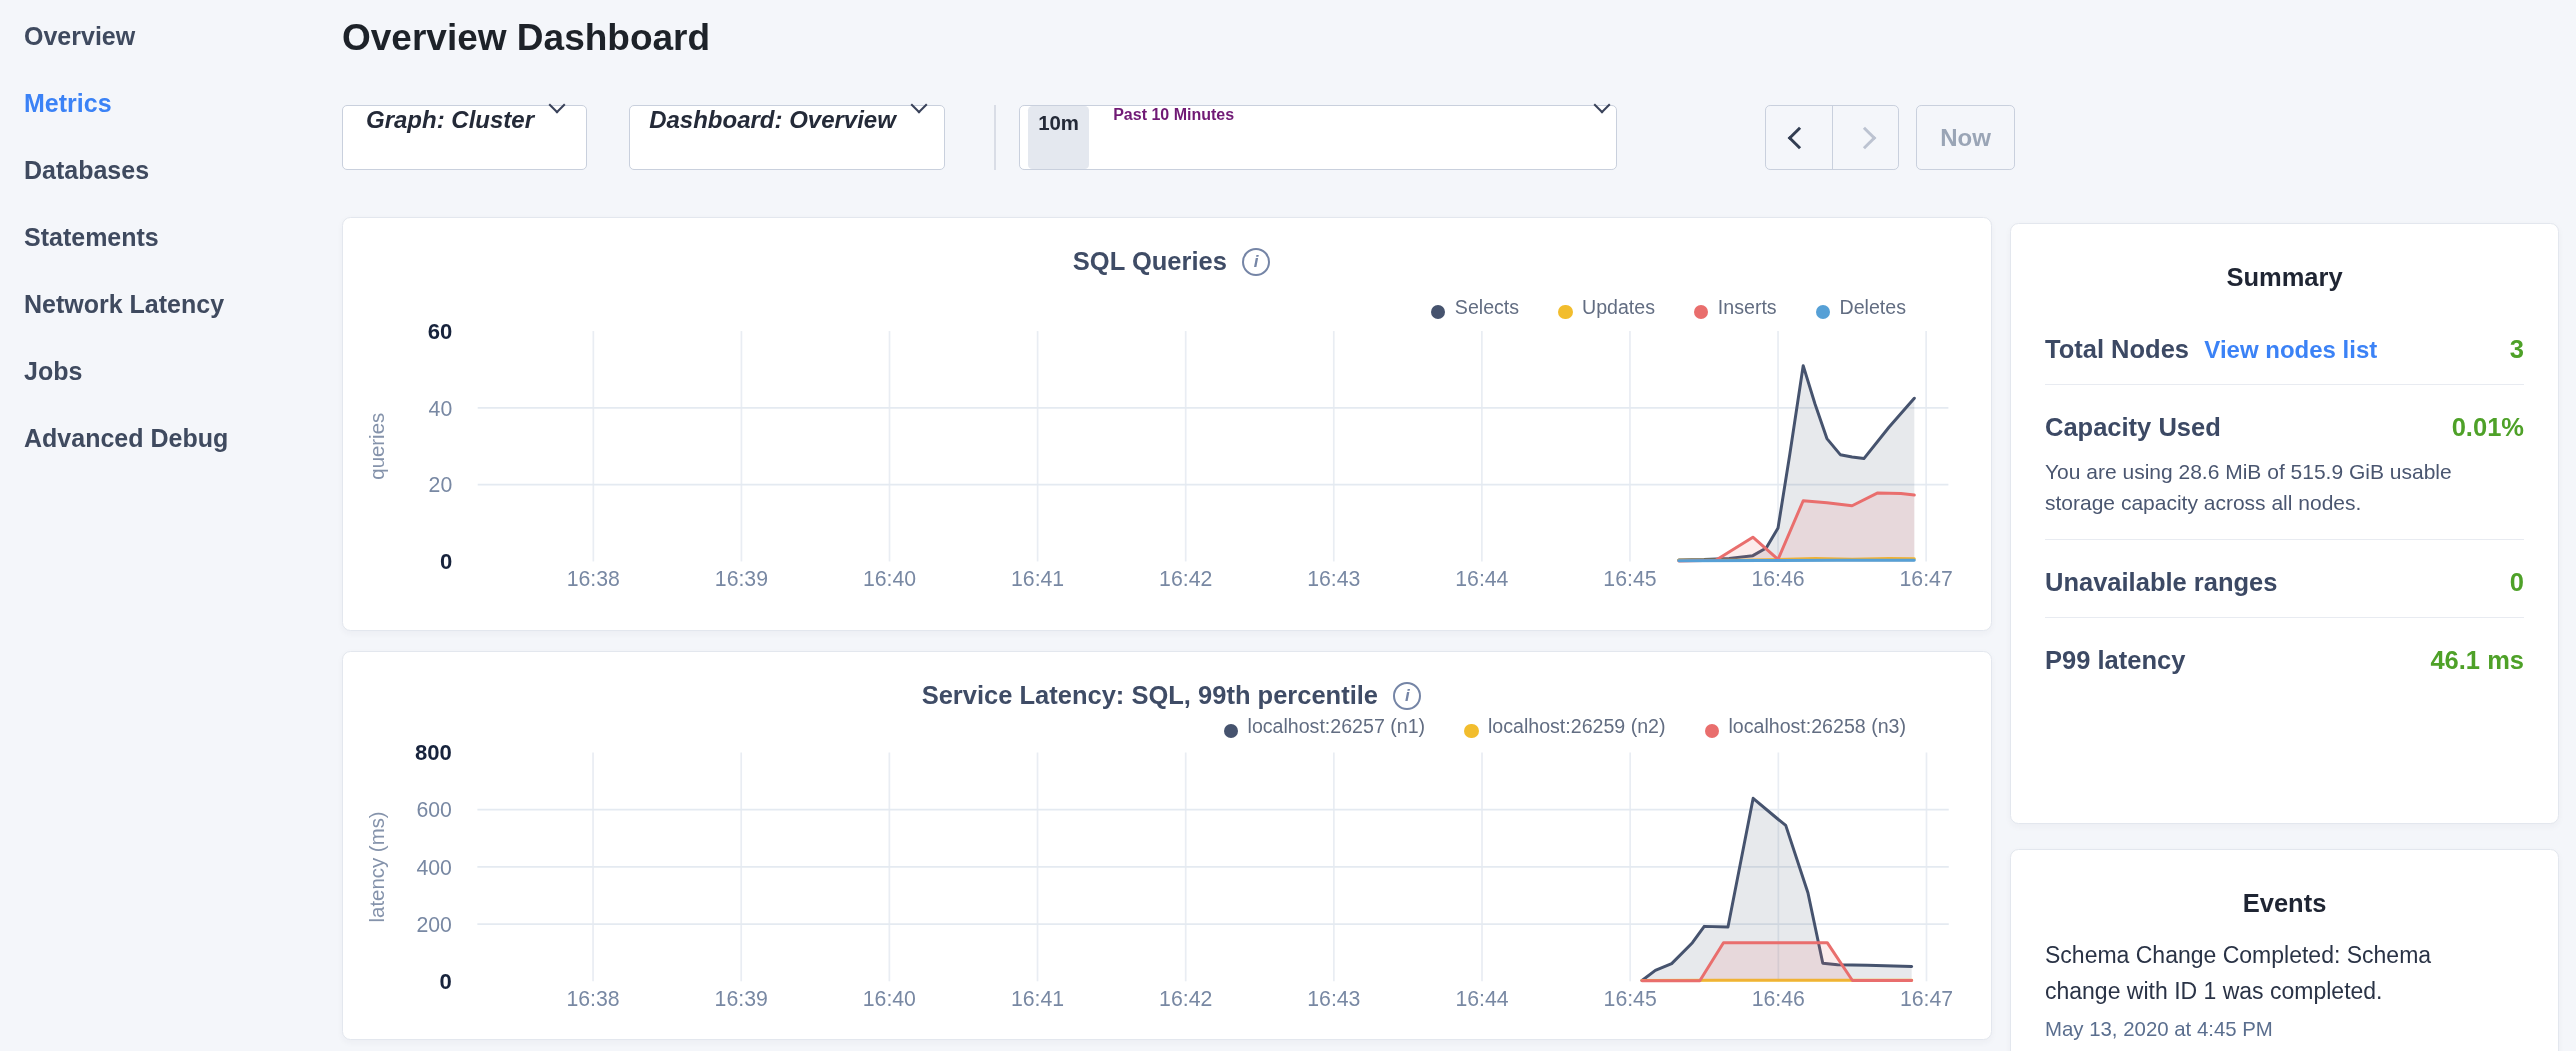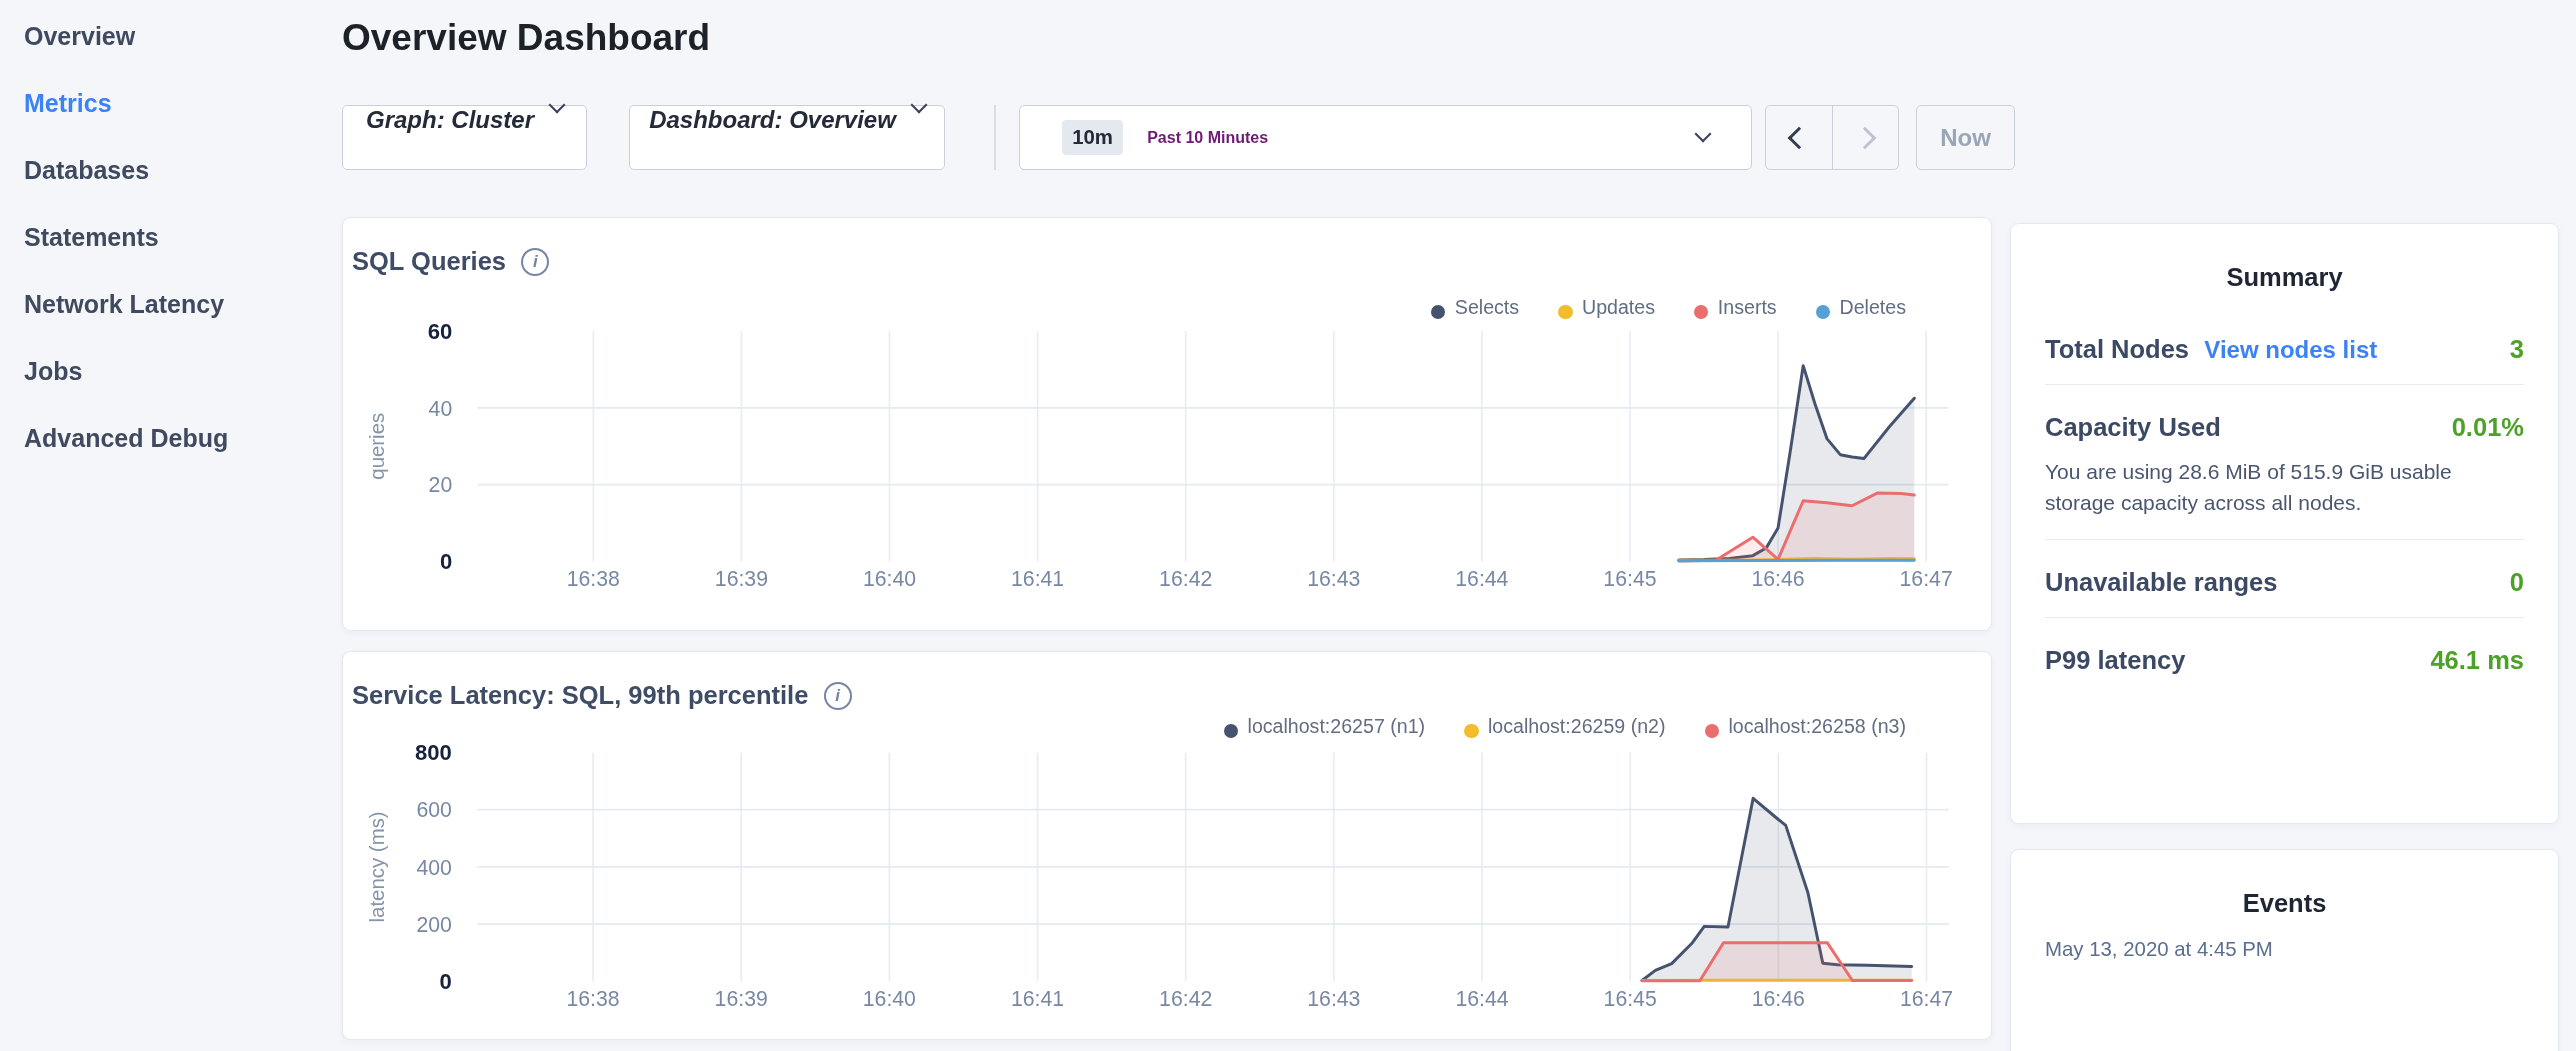--- a/index.html
+++ b/index.html
@@ -20,41 +20,41 @@
   .page-title { position:absolute; top:17px; left:0; margin:0; font-size:37px; font-weight:700; color:#1d2229; }
 
   .controls { position:absolute; top:105px; left:0; height:65px; width:1701px; }
   .ctrl { position:absolute; top:0; height:65px; }
   .dropdown { background:#fff; border:1.3px solid #c9d0dd; border-radius:5px; display:flex;
               align-items:flex-start; justify-content:center; gap:17px; font-size:24px; font-weight:700;
               color:#242a38; cursor:pointer;font-style:italic; }
   .dd-graph { left:0; width:245px; }
   .dd-dashboard { left:287px; width:316px; }
   .vdivider { left:652px; width:1.7px; background:#d9dde6; }
-  .timepicker { left:677px; width:733px; background:#fff; border:1.3px solid #c9d0dd; border-radius:5.1px;
-                display:flex; align-items:center; padding:0 42px; gap:24px; cursor:pointer; }
+  .timepicker { left:677px; width:598px; background:#fff; border:1.3px solid #c9d0dd; border-radius:5.1px;
+                display:flex; padding:0 8px; gap:24px; cursor:pointer; }
   .time-badge { background:#e4e8ef; border-radius:4.3px; font-size:20.4px; font-weight:700; padding:6px 10.2px; color:#242a38; }
   .time-label { font-size:16px; font-weight:700; color:#701a75; }
   .chev-down { width:12px; height:12px; border-right:2.6px solid #39425a; border-bottom:2.6px solid #39425a;
                transform:rotate(45deg); margin-top:-6.8px; flex:none; }
   .timepicker .chev-down { margin-left:auto; }
   .arrows { left:1423px; width:134px; border:1.3px solid #c9d0dd; border-radius:5.1px; display:flex; }
   .arrowbtn { flex:1; display:flex; align-items:center; justify-content:center; cursor:pointer; }
   .arrowbtn + .arrowbtn { border-left:1.3px solid #c9d0dd; }
   .chev-left  { width:16px; height:16px; border-left:3.8px solid #323d52; border-bottom:3.8px solid #323d52; transform:rotate(45deg); }
   .chev-right { width:16px; height:16px; border-right:3.8px solid #bcc3d1; border-top:3.8px solid #bcc3d1; transform:rotate(45deg); }
   .nowbtn { left:1574px; width:99px; border:1.3px solid #c9d0dd; border-radius:5.1px; display:flex;
             align-items:center; justify-content:center; font-size:24px; font-weight:700; color:#9aa5b6; cursor:pointer; }
 
   
   .card { background:#fff; border:0.9px solid #e3e7ee; border-radius:8.5px; box-shadow:0 2.6px 6px rgba(40,50,70,.04); }
   .chart-card { position:absolute; left:0; width:1650px; }
   .chart-card.c0 { top:217px; height:414px; }
   .chart-card.c1 { top:651px; height:389px; }
-  .chart-title-row { position:absolute; top:29px; left:0; right:0; display:flex; justify-content:flex-start;
+  .chart-title-row { position:absolute; top:29px; left:0; right:0; display:flex; justify-content:center;
                      align-items:center; gap:15.3px;margin-left:9px; }
   .chart-title { font-size:25.5px; font-weight:700; color:#3f4c66; }
   .info-icon { width:28px; height:28px; border:2.1px solid #7585a6; border-radius:50%; display:flex;
                align-items:center; justify-content:center; font-size:17px; font-weight:700; color:#7585a6;
                cursor:pointer; font-style:italic; }
   .chart-legend { position:absolute; right:85px; display:flex; gap:39px; }
   .legend-item { display:flex; align-items:flex-end; gap:9.4px; font-size:19.6px; color:#626d82; }
   .legend-dot { width:14.5px; height:14.5px; border-radius:50%; }
   .plot { position:absolute; inset:0; }
   svg text { font-family:"Liberation Sans", sans-serif; }
@@ -271,17 +271,18 @@
           <span class="srow-value">46.1 ms</span>
         </div>
       </div>
     </div>
 </aside>
 
 <aside class="card panel-events">
   <div class="panel-heading">Events</div>
   <div id="event-items">
       <div class="event-item">
+        <div class="event-text">Schema Change Completed: Schema change with ID 1 was completed.</div>
         <div class="event-time">May 13, 2020 at 4:45 PM</div>
       </div>
     </div>
 </aside>
 
 
 </body></html>

